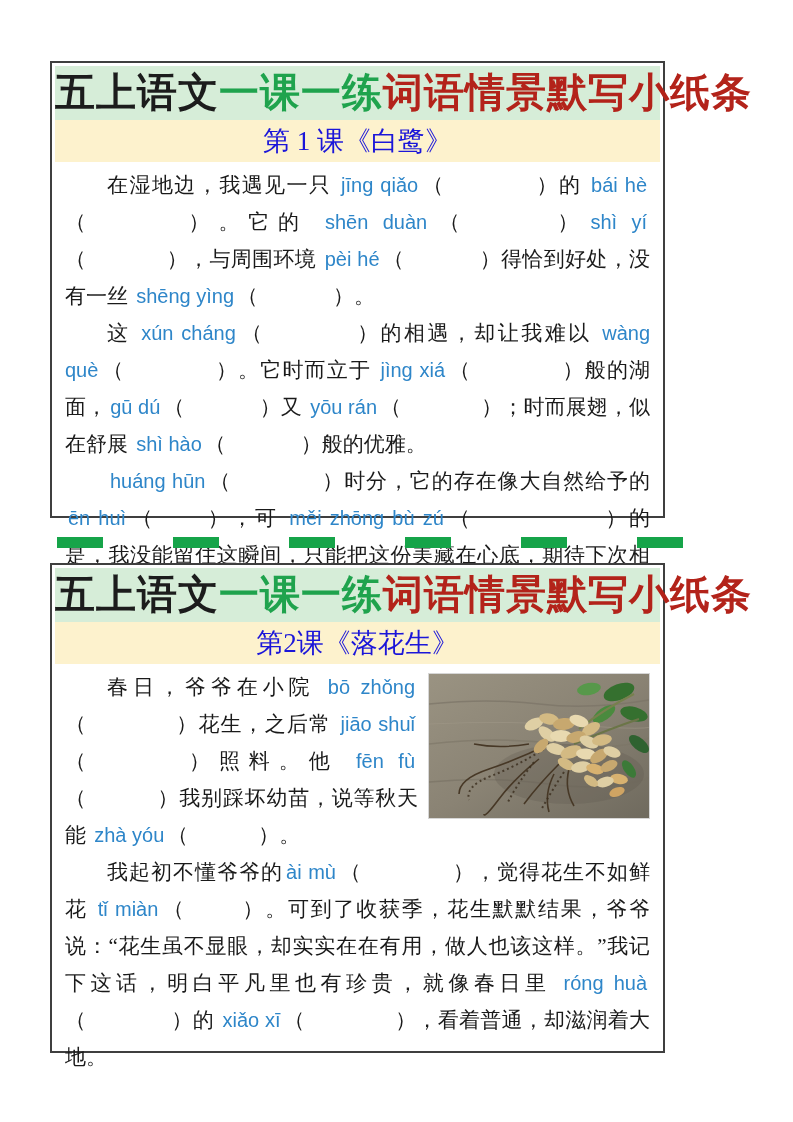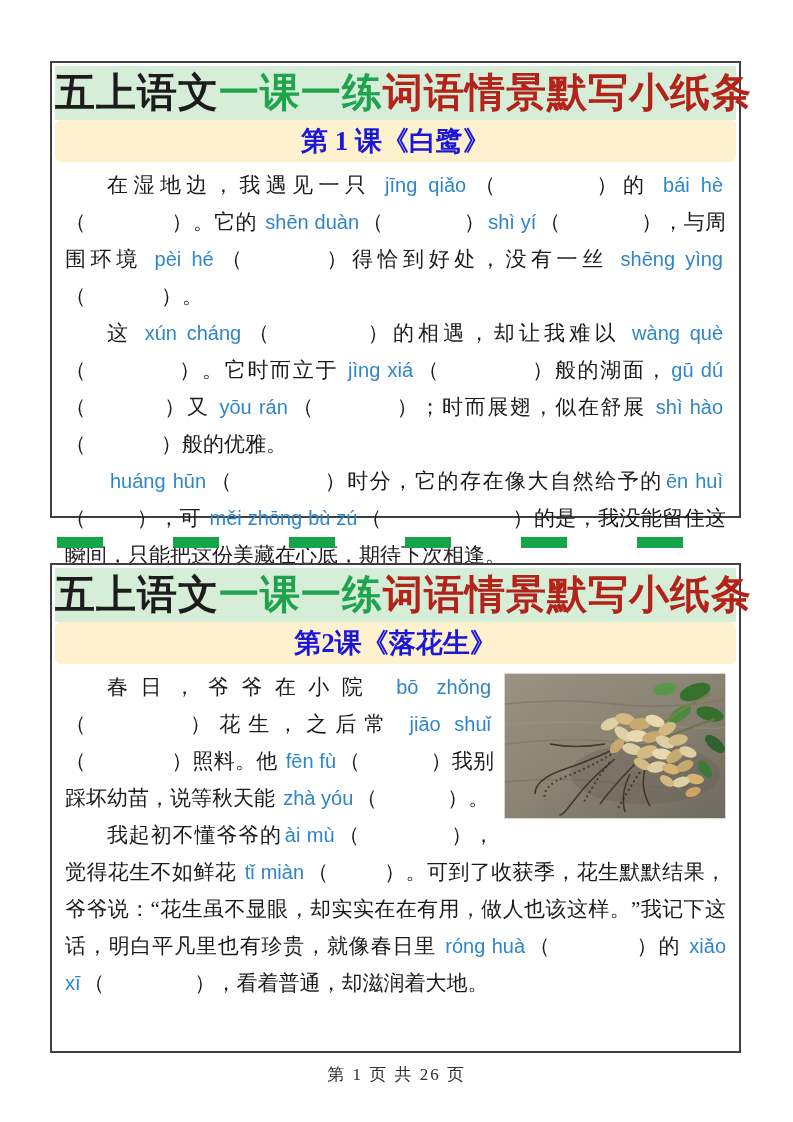--- a/index.html
+++ b/index.html
@@ -4,29 +4,29 @@
 <style>
   :root{
     --band-green:#d6edd8; --band-yellow:#fdf2cd;
     --title-black:#1c1c1c; --title-green:#1fa34d; --title-red:#b3231a;
     --lesson-blue:#1b16d9; --pinyin-blue:#2e86c9;
     --dash-green:#16a449; --border-dark:#3f3f3f; --ink:#1a1a1a;
   }
   html,body{margin:0;padding:0;background:#ffffff;}
   .page{position:relative;width:793px;height:1122px;background:#fff;overflow:hidden;
         font-family:"Liberation Serif",serif;color:var(--ink);}
-  .card{position:absolute;left:50px;width:691px;border:2px solid var(--border-dark);
+  .card{position:absolute;left:50px;width:615px;border:2px solid var(--border-dark);
         background:#fff;box-sizing:border-box;padding:3px;}
   .card1{top:61px;height:457px;}
   .card2{top:563px;height:490px;}
   .band-title{background:var(--band-green);text-align:center;font-weight:bold;
         font-size:40px;line-height:54px;height:54px;white-space:nowrap;letter-spacing:1px;}
   .t-black{color:var(--title-black);} .t-green{color:var(--title-green);} .t-red{color:var(--title-red);}
   .band-lesson{background:var(--band-yellow);text-align:center;color:var(--lesson-blue);
-        font-weight:bold;font-size:27px;line-height:42px;height:42px;border-radius:6px;}
+        font-weight:normal;font-size:27px;line-height:42px;height:42px;}
   .body{padding:5px 10px 0 10px;font-size:21px;line-height:37px;text-align:justify;}
   .para{margin:0;text-indent:2em;}
   .py{color:var(--pinyin-blue);font-family:"Liberation Sans",sans-serif;font-size:20px;margin:7px 3px;}
   .blank{white-space:nowrap;}
   .gap{display:inline-block;}
   .photo{float:right;width:222px;height:146px;margin:4px 0 6px 10px;
         border:1px solid #d6d6d6;box-sizing:border-box;background:#8a8374;}
   .photo svg{display:block;width:100%;height:100%;}
   .sep{position:absolute;top:537px;left:57px;width:679px;height:11px;
         background:repeating-linear-gradient(to right,var(--dash-green) 0 46px,transparent 46px 116px);}
@@ -124,15 +124,14 @@
           </g>
         </svg>
       </div>
       <div>
           <p class="para"><span class="cn">春日，爷爷在小院 </span><span class="py">bō zhǒng</span><span class="blank"><span class="paren">（</span><span class="gap" style="width: 88px;"></span><span class="paren">）</span></span><span class="cn">花生，之后常 </span><span class="py">jiāo shuǐ</span><span class="blank"><span class="paren">（</span><span class="gap" style="width: 85px;"></span><span class="paren">）</span></span><span class="cn">照料。他 </span><span class="py">fēn fù</span><span class="blank"><span class="paren">（</span><span class="gap" style="width: 70px;"></span><span class="paren">）</span></span><span class="cn">我别踩坏幼苗，说等秋天能 </span><span class="py">zhà yóu</span><span class="blank"><span class="paren">（</span><span class="gap" style="width: 70px;"></span><span class="paren">）</span></span><span class="cn">。</span></p>
           <p class="para"><span class="cn">我起初不懂爷爷的</span><span class="py">ài mù</span><span class="blank"><span class="paren">（</span><span class="gap" style="width: 90px;"></span><span class="paren">）</span></span><span class="cn">，觉得花生不如鲜花 </span><span class="py">tǐ miàn</span><span class="blank"><span class="paren">（</span><span class="gap" style="width: 55px;"></span><span class="paren">）</span></span><span class="cn">。可到了收获季，花生默默结果，爷爷说：“花生虽不显眼，却实实在在有用，做人也该这样。”我记下这话，明白平凡里也有珍贵，就像春日里 </span><span class="py">róng huà</span><span class="blank"><span class="paren">（</span><span class="gap" style="width: 85px;"></span><span class="paren">）</span></span><span class="cn">的 </span><span class="py">xiǎo xī</span><span class="blank"><span class="paren">（</span><span class="gap" style="width: 90px;"></span><span class="paren">）</span></span><span class="cn">，看着普通，却滋润着大地。</span></p>
         </div>
     </div>
   </section>
 
-  <div class="footer">第 1 页 共 26 页</div>
 
 </div>
 
 </body></html>

